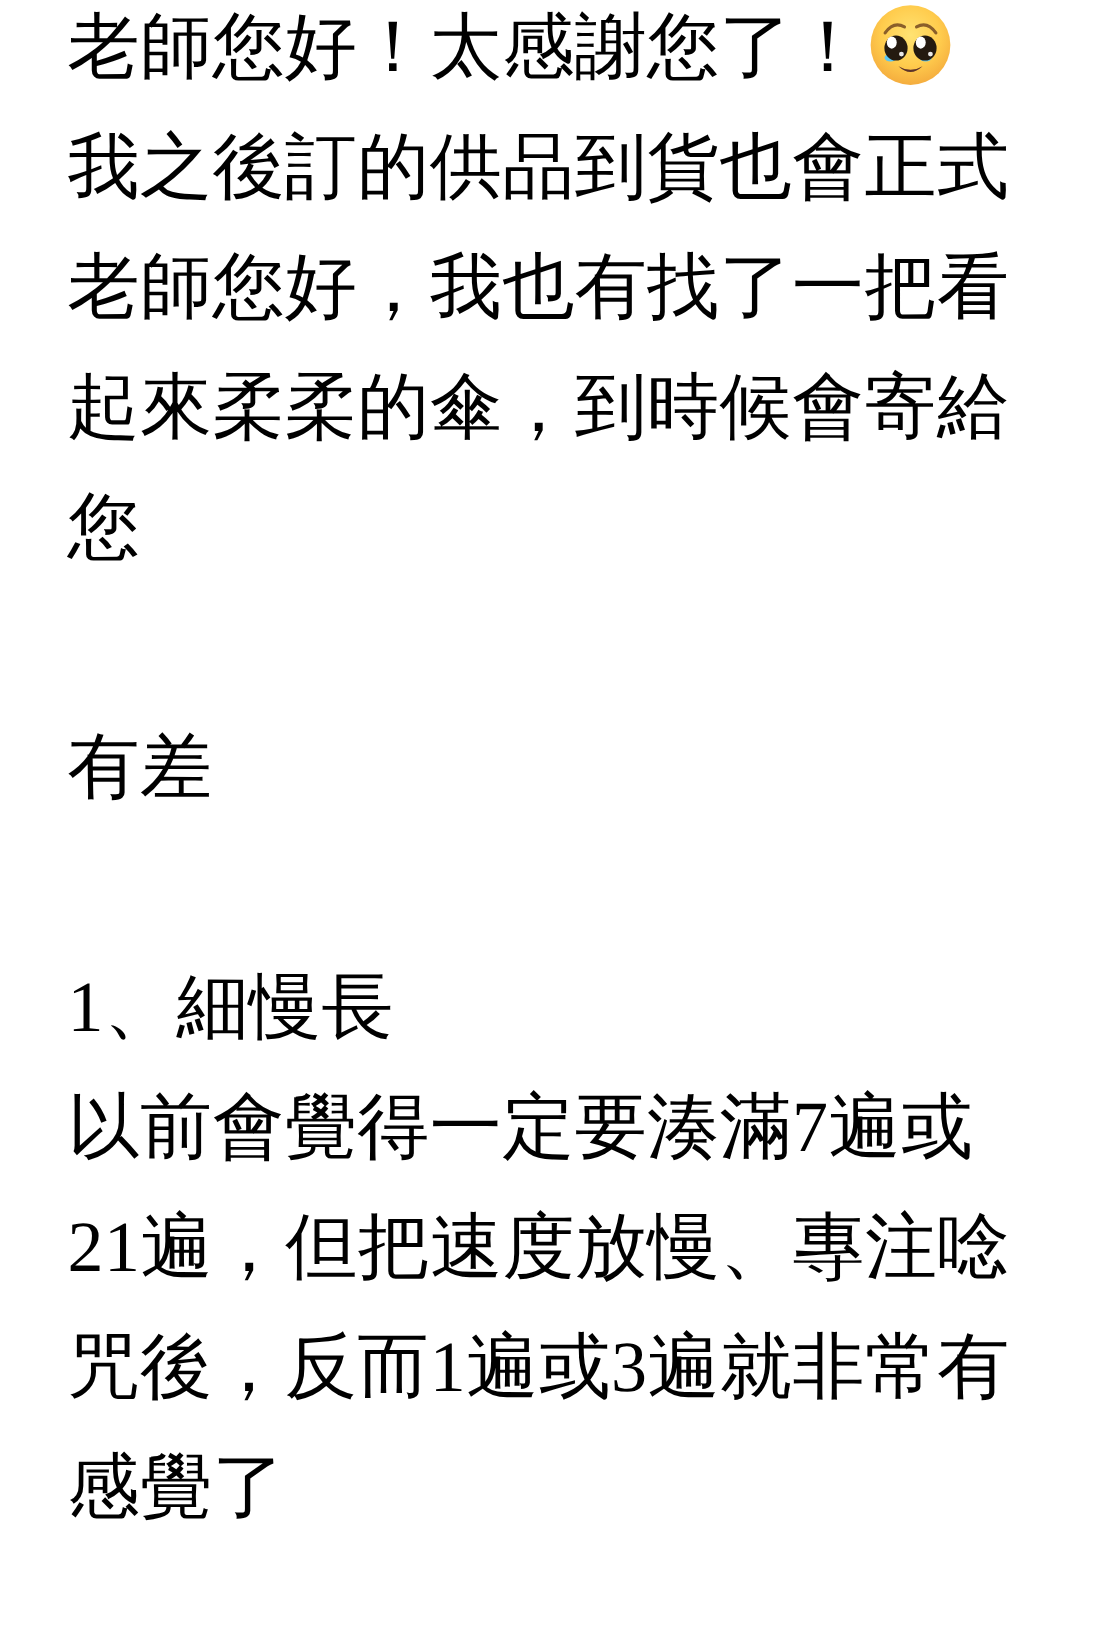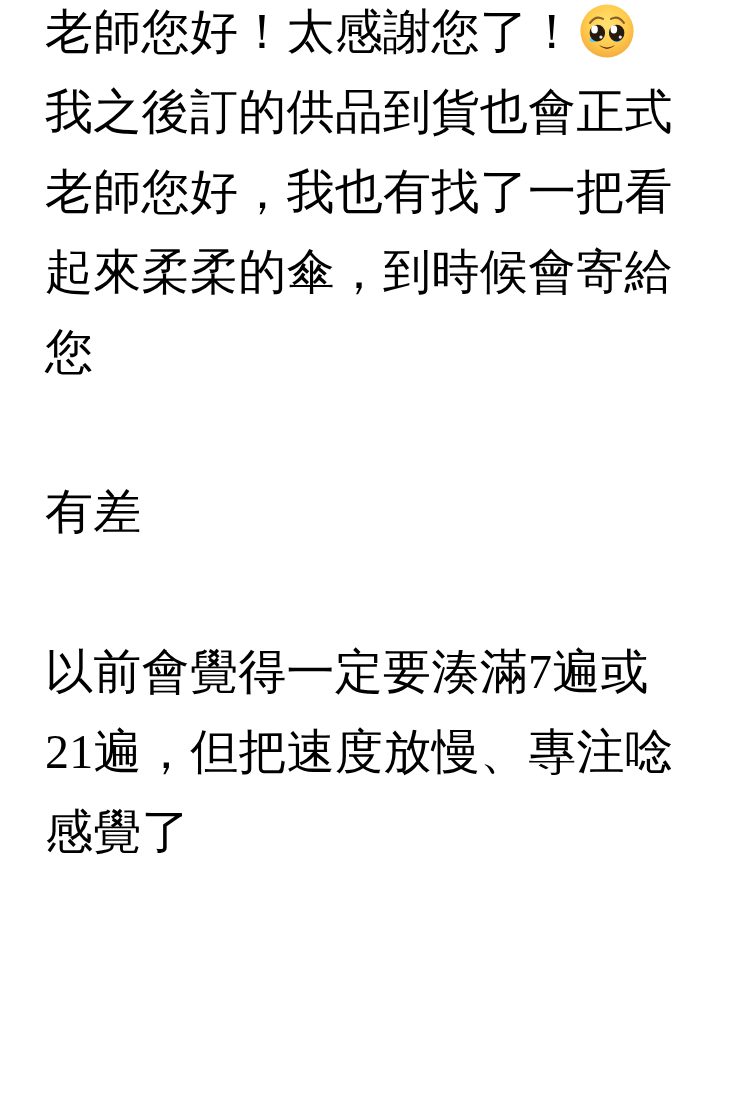--- a/index.html
+++ b/index.html
@@ -72,18 +72,20 @@
     <div class="line">老師您好，我也有找了一把看</div>
     <div class="line">起來柔柔的傘，到時候會寄給</div>
     <div class="line">您</div>
   </div>
 
   <div class="paragraph">
     <div class="line">有差</div>
   </div>
 
   <div class="paragraph">
+    <div class="line">1、細慢長</div>
     <div class="line">以前會覺得一定要湊滿7遍或</div>
     <div class="line">21遍，但把速度放慢、專注唸</div>
+    <div class="line">咒後，反而1遍或3遍就非常有</div>
     <div class="line">感覺了</div>
   </div>
 
 </div>
 
 </body></html>

